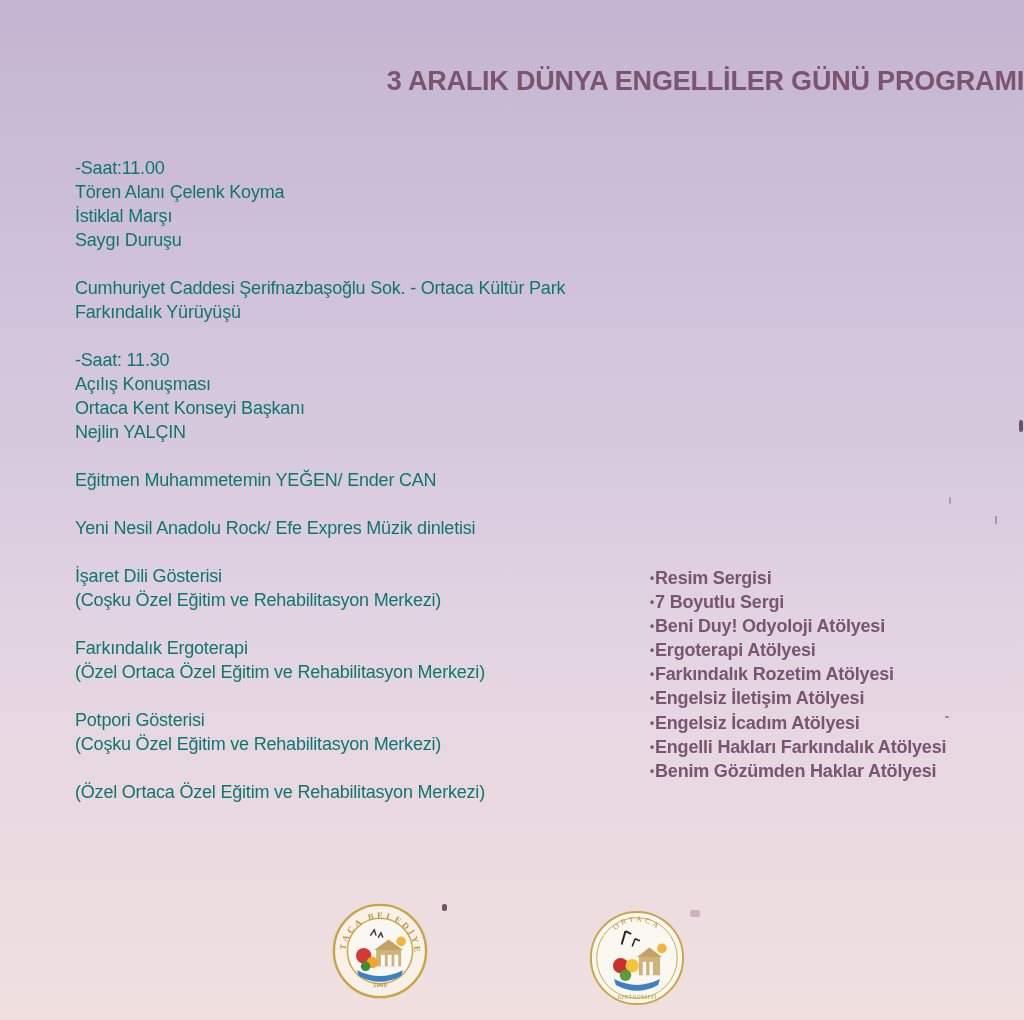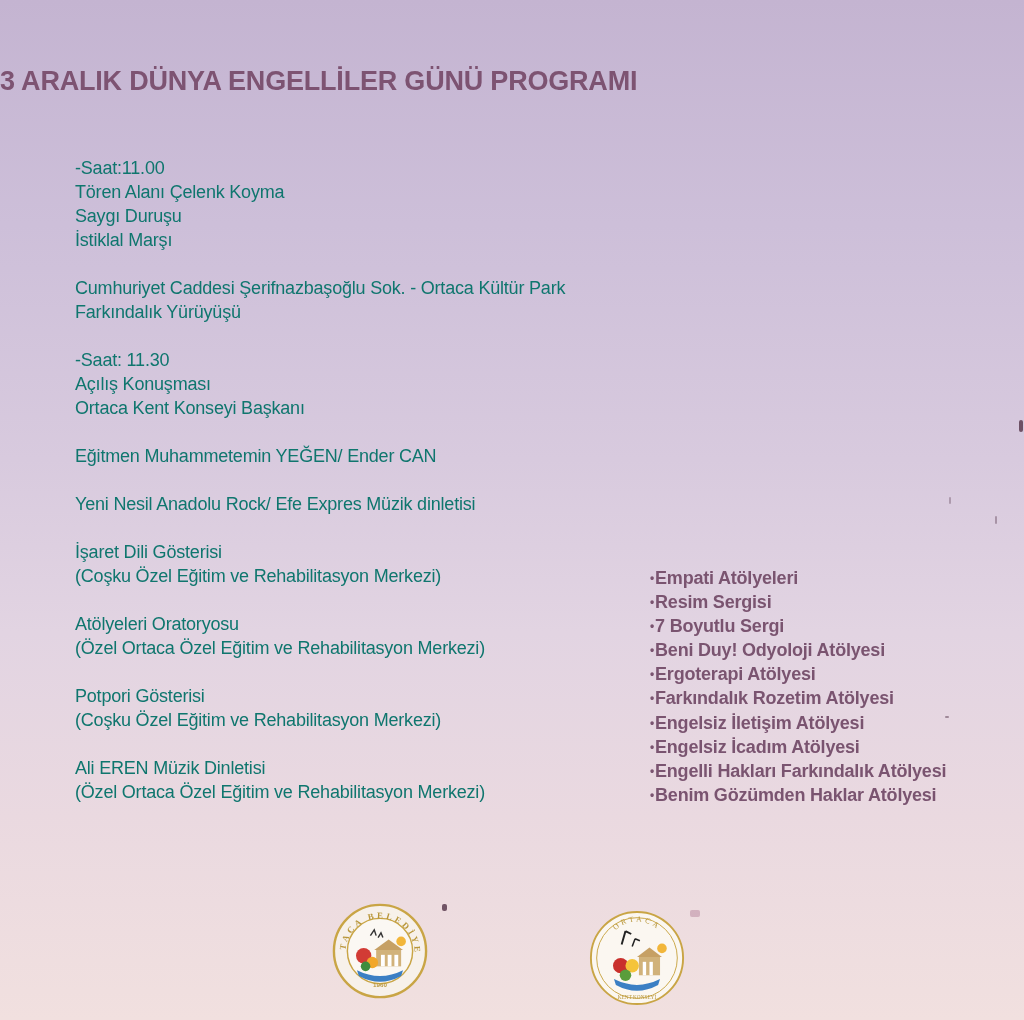--- a/index.html
+++ b/index.html
@@ -6,21 +6,21 @@
   html, body { width: 1024px; height: 1020px; overflow: hidden; }
   body {
     position: relative;
     font-family: "Liberation Sans", "DejaVu Sans", sans-serif;
     background: linear-gradient(180deg, #c4b4d1 0%, #cdbfd9 22%, #d8cade 45%, #e2d4e2 62%, #ead9e0 80%, #f1e0df 100%);
     color: #7a5470;
   }
   .poster { position: absolute; inset: 0; }
   .title {
     position: absolute; left: 0; right: 0; top: 66px;
-    text-align: left;
+    text-align: right;
     font-size: 27px; font-weight: 700; letter-spacing: -0.2px;
     color: #7d5372;
   }
   .col-left {
     position: absolute; left: 75px; top: 156px; width: 620px;
   }
   .block { margin-bottom: 24px; }
   .line {
     font-size: 18px; font-weight: 400; line-height: 24px;
     letter-spacing: -0.2px; white-space: nowrap;
@@ -45,58 +45,57 @@
 <body>
 
 <div class="poster">
 
   <h1 class="title">3 ARALIK DÜNYA ENGELLİLER GÜNÜ PROGRAMI</h1>
 
   <div class="col-left">
     <div class="block">
       <div class="line">-Saat:11.00</div>
       <div class="line">Tören Alanı Çelenk Koyma</div>
+      <div class="line">İstiklal Marşı</div>
       <div class="line">Saygı Duruşu</div>
-      <div class="line">İstiklal Marşı</div>
     </div>
     <div class="block">
       <div class="line">Cumhuriyet Caddesi Şerifnazbaşoğlu Sok. - Ortaca Kültür Park</div>
       <div class="line">Farkındalık Yürüyüşü</div>
     </div>
     <div class="block">
       <div class="line">-Saat: 11.30</div>
       <div class="line">Açılış Konuşması</div>
       <div class="line">Ortaca Kent Konseyi Başkanı</div>
+      <div class="line">Nejlin YALÇIN</div>
     </div>
     <div class="block">
       <div class="line">Eğitmen Muhammetemin YEĞEN/ Ender CAN</div>
     </div>
     <div class="block">
       <div class="line">Yeni Nesil Anadolu Rock/ Efe Expres Müzik dinletisi</div>
     </div>
     <div class="block">
       <div class="line">İşaret Dili Gösterisi</div>
       <div class="line">(Coşku Özel Eğitim ve Rehabilitasyon Merkezi)</div>
     </div>
     <div class="block">
-      <div class="line">Atölyeleri Oratoryosu</div>
+      <div class="line">Farkındalık Ergoterapi</div>
       <div class="line">(Özel Ortaca Özel Eğitim ve Rehabilitasyon Merkezi)</div>
     </div>
     <div class="block">
       <div class="line">Potpori Gösterisi</div>
       <div class="line">(Coşku Özel Eğitim ve Rehabilitasyon Merkezi)</div>
     </div>
     <div class="block">
-      <div class="line">Ali EREN Müzik Dinletisi</div>
       <div class="line">(Özel Ortaca Özel Eğitim ve Rehabilitasyon Merkezi)</div>
     </div>
   </div>
 
   <div class="col-right">
-    <div class="ws-item"><span class="bullet">•</span><span>Empati Atölyeleri</span></div>
     <div class="ws-item"><span class="bullet">•</span><span>Resim Sergisi</span></div>
     <div class="ws-item"><span class="bullet">•</span><span>7 Boyutlu Sergi</span></div>
     <div class="ws-item"><span class="bullet">•</span><span>Beni Duy! Odyoloji Atölyesi</span></div>
     <div class="ws-item"><span class="bullet">•</span><span>Ergoterapi Atölyesi</span></div>
     <div class="ws-item"><span class="bullet">•</span><span>Farkındalık Rozetim Atölyesi</span></div>
     <div class="ws-item"><span class="bullet">•</span><span>Engelsiz İletişim Atölyesi</span></div>
     <div class="ws-item"><span class="bullet">•</span><span>Engelsiz İcadım Atölyesi</span></div>
     <div class="ws-item"><span class="bullet">•</span><span>Engelli Hakları Farkındalık Atölyesi</span></div>
     <div class="ws-item"><span class="bullet">•</span><span>Benim Gözümden Haklar Atölyesi</span></div>
   </div>

